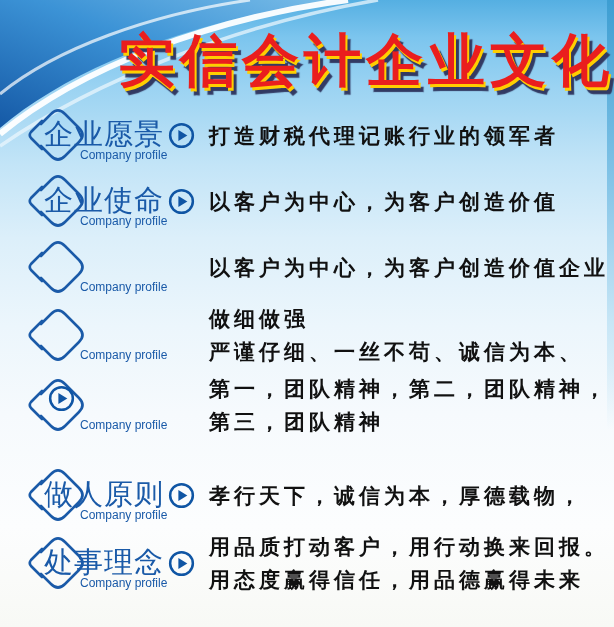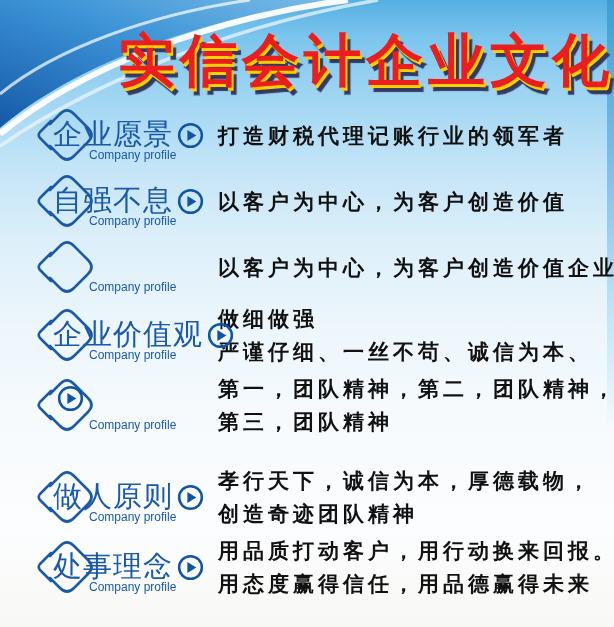--- a/index.html
+++ b/index.html
@@ -16,21 +16,21 @@
   }
   .swoosh{position:absolute;top:0;left:0;z-index:1;}
   .poster-title{
     position:relative;z-index:2;
     margin:24px 0 8px 0;height:72px;line-height:72px;
     text-align:right;
     font-size:57px;font-weight:900;letter-spacing:5px;
     color:var(--title-red,#ea1e1e);
     text-shadow:2px 3px 0 var(--title-gold,#ffce00), 5px 7px 1px #323a63;
   }
-  #rows{position:relative;z-index:2;padding-left:37px;}
+  #rows{position:relative;z-index:2;padding-left:28px;}
   .row{display:flex;align-items:center;min-height:62px;margin-bottom:4px;}
   #rows .row:nth-child(5){margin-bottom:26px;}
   .label{flex:0 0 178px;position:relative;height:62px;}
   .diamond-svg{position:absolute;left:0;top:1px;}
   .label-main{
     position:absolute;left:16px;top:11px;
     display:flex;align-items:center;white-space:nowrap;
   }
   .zh{
     font-size:29px;font-weight:500;letter-spacing:1px;
@@ -92,21 +92,21 @@
       </div>
   </div>
 
   <div class="row">
     <div class="label">
       <svg class="diamond-svg" width="60" height="60" viewBox="0 0 60 60">
         <path d="M13,19 L23,9 Q30,2 37,9 L51,23 Q58,30 51,37 L37,51 Q30,58 23,51 L13,41" fill="none" stroke="#1a5aa8" stroke-width="2.6" stroke-linecap="round"></path>
         <path d="M14,16 L3,27 Q0.5,30 3,33 L14,44" fill="none" stroke="#1a5aa8" stroke-width="2.6" stroke-linecap="round"></path>
       </svg>
       <div class="label-main">
-        <span class="zh">自强不息</span>
+        <span class="zh">企业使命</span>
         <svg class="play" width="27" height="27" viewBox="0 0 30 30">
           <circle cx="15" cy="15" r="12.6" fill="none" stroke="#0f55a4" stroke-width="2.8"></circle>
           <path d="M11.5,8.8 L21.5,15 L11.5,21.2 Z" fill="#0f55a4"></path>
         </svg>
       </div>
       <div class="en">Company profile</div>
     </div>
     <div class="desc">
         <div class="line">以客户为中心，为客户创造价值</div>
       </div>
@@ -124,27 +124,20 @@
         <div class="line">以客户为中心，为客户创造价值企业</div>
       </div>
   </div>
 
   <div class="row">
     <div class="label">
       <svg class="diamond-svg" width="60" height="60" viewBox="0 0 60 60">
         <path d="M13,19 L23,9 Q30,2 37,9 L51,23 Q58,30 51,37 L37,51 Q30,58 23,51 L13,41" fill="none" stroke="#1a5aa8" stroke-width="2.6" stroke-linecap="round"></path>
         <path d="M14,16 L3,27 Q0.5,30 3,33 L14,44" fill="none" stroke="#1a5aa8" stroke-width="2.6" stroke-linecap="round"></path>
       </svg>
-      <div class="label-main">
-        <span class="zh">企业价值观</span>
-        <svg class="play" width="27" height="27" viewBox="0 0 30 30">
-          <circle cx="15" cy="15" r="12.6" fill="none" stroke="#0f55a4" stroke-width="2.8"></circle>
-          <path d="M11.5,8.8 L21.5,15 L11.5,21.2 Z" fill="#0f55a4"></path>
-        </svg>
-      </div>
       <div class="en">Company profile</div>
     </div>
     <div class="desc">
         <div class="line">做细做强</div>
         <div class="line">严谨仔细、一丝不苟、诚信为本、</div>
       </div>
   </div>
 
   <div class="row">
     <div class="label">
@@ -176,21 +169,20 @@
         <span class="zh">做人原则</span>
         <svg class="play" width="27" height="27" viewBox="0 0 30 30">
           <circle cx="15" cy="15" r="12.6" fill="none" stroke="#0f55a4" stroke-width="2.8"></circle>
           <path d="M11.5,8.8 L21.5,15 L11.5,21.2 Z" fill="#0f55a4"></path>
         </svg>
       </div>
       <div class="en">Company profile</div>
     </div>
     <div class="desc">
         <div class="line">孝行天下，诚信为本，厚德载物，</div>
-        <div class="line">创造奇迹团队精神</div>
       </div>
   </div>
 
   <div class="row">
     <div class="label">
       <svg class="diamond-svg" width="60" height="60" viewBox="0 0 60 60">
         <path d="M13,19 L23,9 Q30,2 37,9 L51,23 Q58,30 51,37 L37,51 Q30,58 23,51 L13,41" fill="none" stroke="#1a5aa8" stroke-width="2.6" stroke-linecap="round"></path>
         <path d="M14,16 L3,27 Q0.5,30 3,33 L14,44" fill="none" stroke="#1a5aa8" stroke-width="2.6" stroke-linecap="round"></path>
       </svg>
       <div class="label-main">

